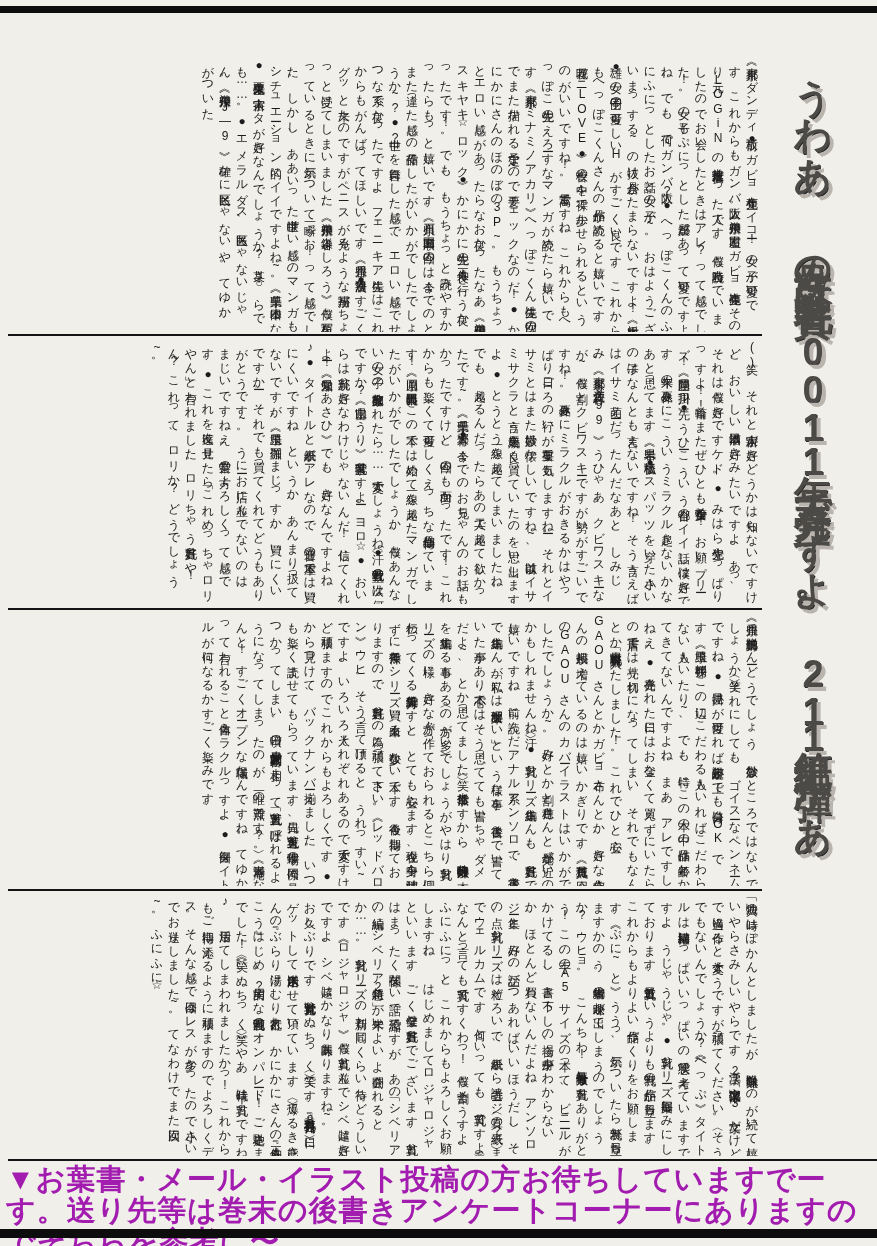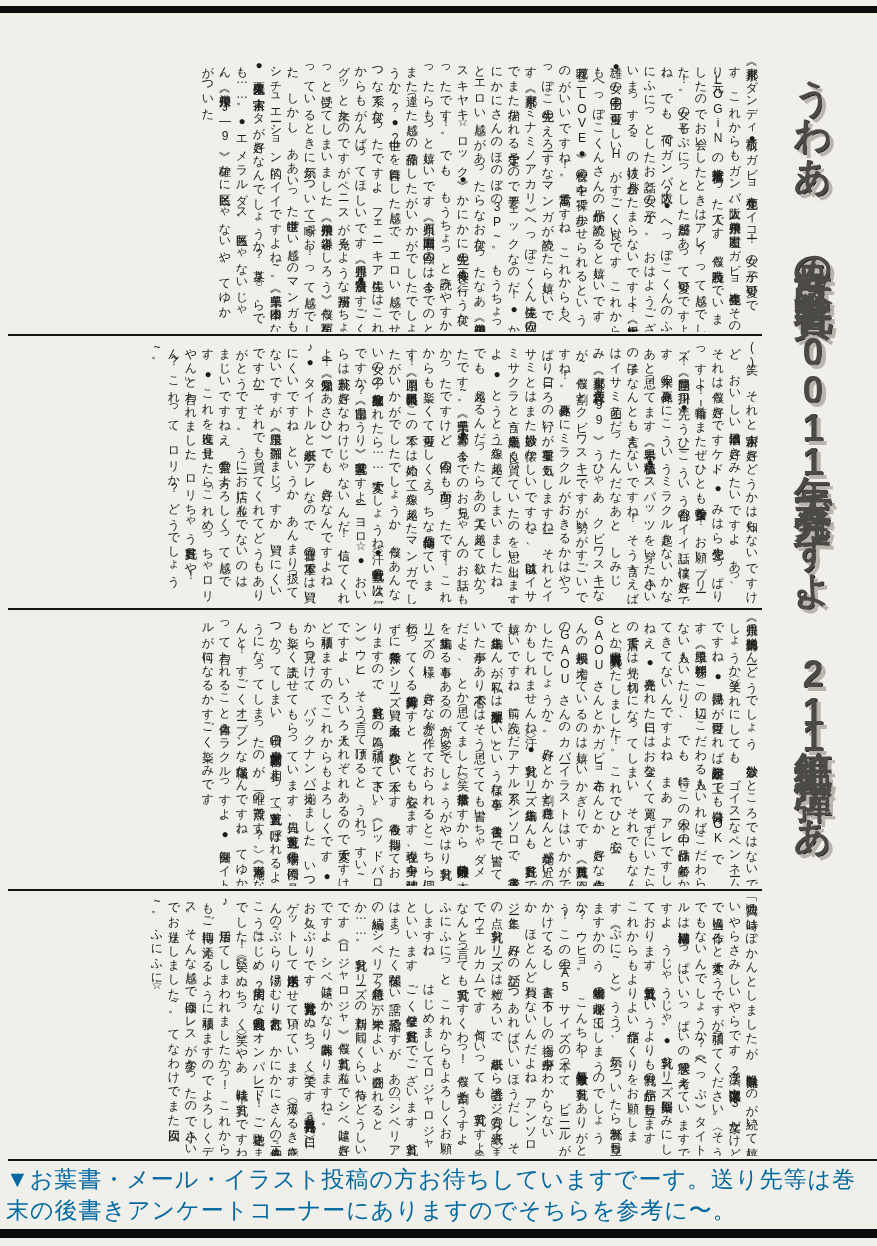--- a/index.html
+++ b/index.html
@@ -50,25 +50,25 @@
   .band.b2{top:340px;height:264px;}
   .band.b3{top:614px;height:272px;}
   .band.b4{top:894px;height:262px;}
   .rule.r1{top:334px;}
   .rule.r2{top:608px;}
   .rule.r3{top:889px;}
   .rule.r4{top:1159px;width:869px;}
   .footer{
     position:absolute;
     left:6px;top:1164px;width:866px;height:62px;
-    font-size:23px;
-    font-weight:normal;
+    font-size:29px;
+    font-weight:bold;
     letter-spacing:1px;
     line-height:31px;
-    color:#0369a1;
+    color:#a21caf;
   }
 </style>
 </head>
 <body>
 
 <div class="page">
 
   <div class="bar top"></div>
 
   <div class="headline">うわあ、　次号の貧乳学区は2001年1月発売ですよ。　21世紀第1弾かあ</div>

